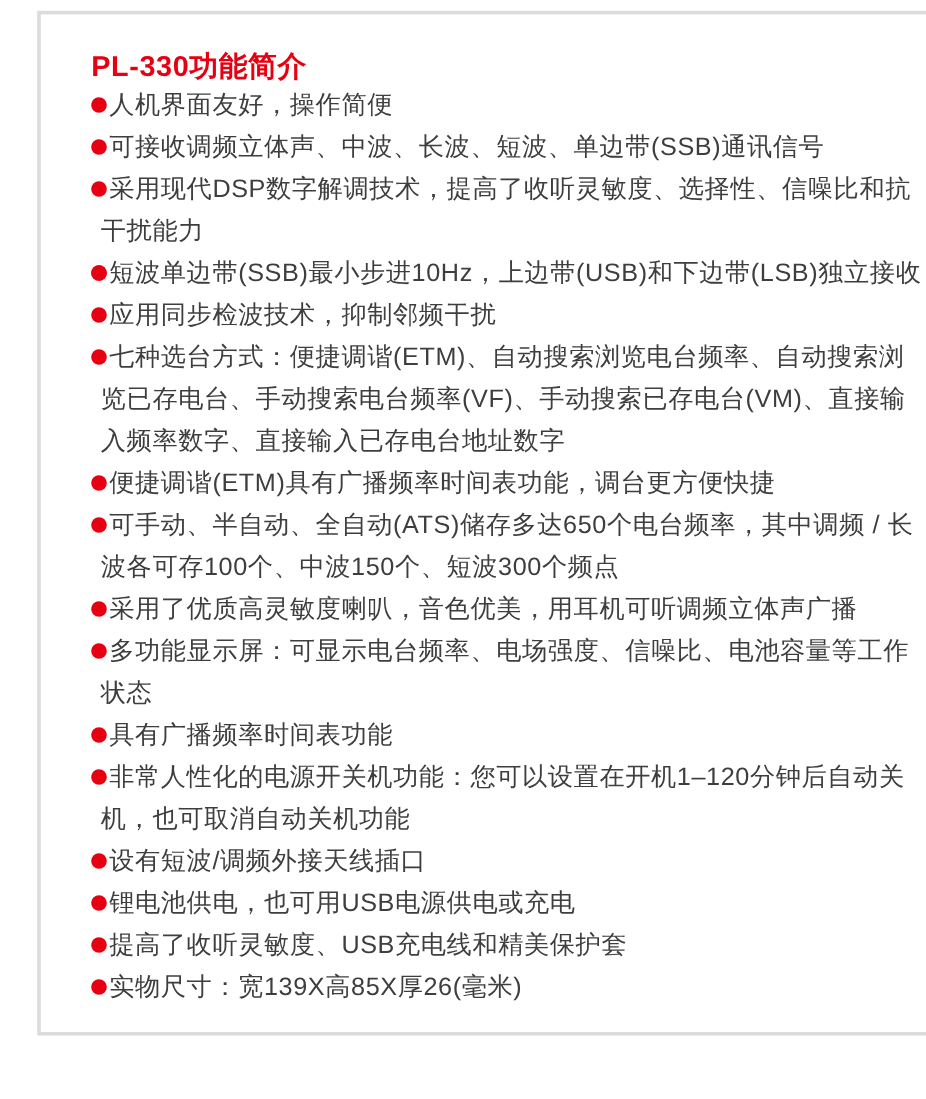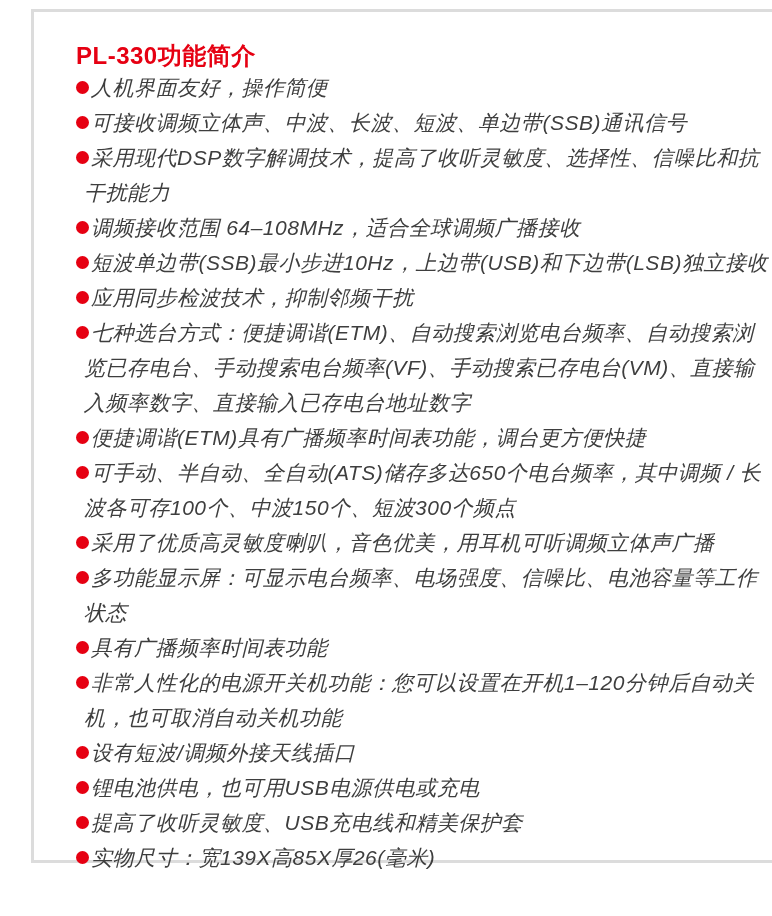--- a/index.html
+++ b/index.html
@@ -41,21 +41,20 @@
   }
   .feature {
     position: relative;
     margin: 0;
     padding-left: 8px;
     text-indent: 7px;
     font-size: 21px;
     line-height: 35px;
     color: #3e3e3e;
     letter-spacing: 0.5px;
-    font-style: italic;
   }
   .bullet {
     position: absolute;
     left: 0;
     top: 11px;
     width: 13px;
     height: 13px;
     border-radius: 50%;
     background: #e60012;
   }
@@ -63,21 +62,21 @@
 </head>
 <body>
 
 <div class="page">
   <div class="panel">
     <h1 class="title">PL-330功能简介</h1>
     <div class="feature-list">
       <p class="feature"><span class="bullet"></span><span>人机界面友好，操作简便</span></p>
       <p class="feature"><span class="bullet"></span><span>可接收调频立体声、中波、长波、短波、单边带(SSB)通讯信号</span></p>
       <p class="feature"><span class="bullet"></span><span>采用现代DSP数字解调技术，提高了收听灵敏度、选择性、信噪比和抗干扰能力</span></p>
-      <p class="feature"><span class="bullet"></span><span>调频接收范围 64–108MHz，适合全球调频广播接收</span></p>
+      <p class="feature"><span class="bullet"></span></p>
       <p class="feature"><span class="bullet"></span><span>短波单边带(SSB)最小步进10Hz，上边带(USB)和下边带(LSB)独立接收</span></p>
       <p class="feature"><span class="bullet"></span><span>应用同步检波技术，抑制邻频干扰</span></p>
       <p class="feature"><span class="bullet"></span><span>七种选台方式：便捷调谐(ETM)、自动搜索浏览电台频率、自动搜索浏览已存电台、手动搜索电台频率(VF)、手动搜索已存电台(VM)、直接输入频率数字、直接输入已存电台地址数字</span></p>
       <p class="feature"><span class="bullet"></span><span>便捷调谐(ETM)具有广播频率时间表功能，调台更方便快捷</span></p>
       <p class="feature"><span class="bullet"></span><span>可手动、半自动、全自动(ATS)储存多达650个电台频率，其中调频 / 长波各可存100个、中波150个、短波300个频点</span></p>
       <p class="feature"><span class="bullet"></span><span>采用了优质高灵敏度喇叭，音色优美，用耳机可听调频立体声广播</span></p>
       <p class="feature"><span class="bullet"></span><span>多功能显示屏：可显示电台频率、电场强度、信噪比、电池容量等工作状态</span></p>
       <p class="feature"><span class="bullet"></span><span>具有广播频率时间表功能</span></p>
       <p class="feature"><span class="bullet"></span><span>非常人性化的电源开关机功能：您可以设置在开机1–120分钟后自动关机，也可取消自动关机功能</span></p>
       <p class="feature"><span class="bullet"></span><span>设有短波/调频外接天线插口</span></p>

